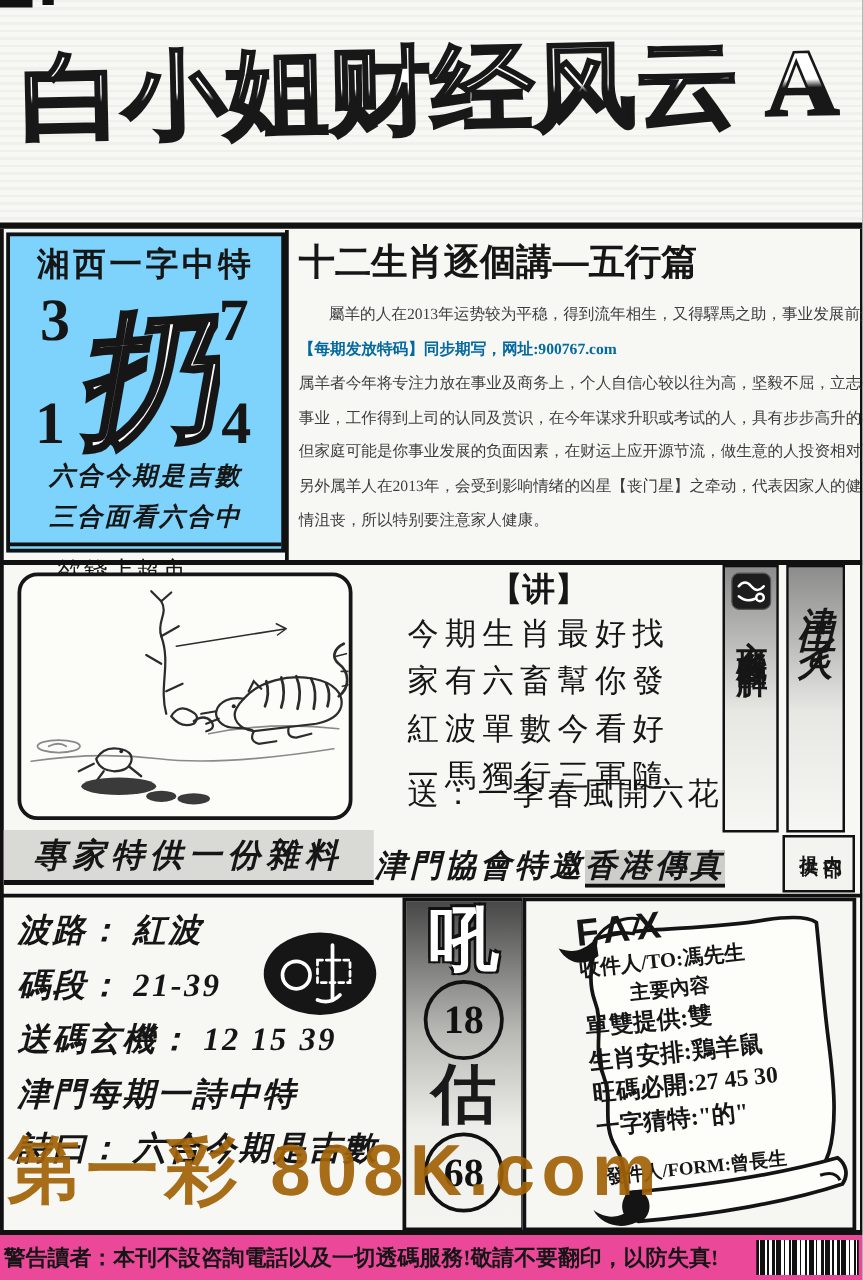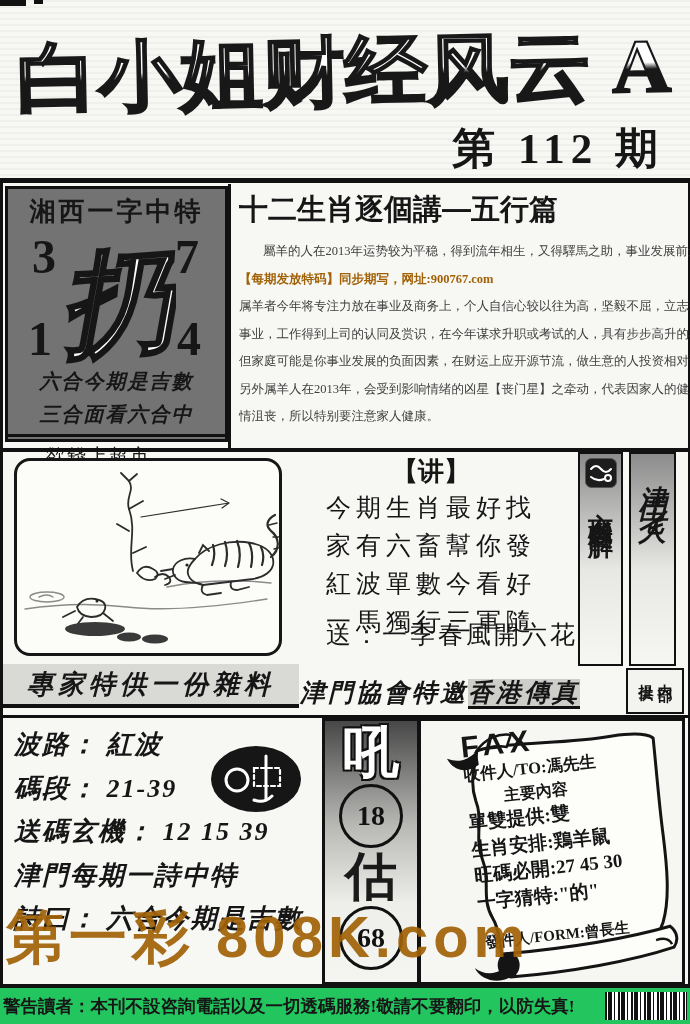--- a/index.html
+++ b/index.html
@@ -19,40 +19,40 @@
   .title-svg { left:0; top:6px; width:690px; height:120px; }
   .title-svg text { font-family:"Liberation Serif","DejaVu Serif",serif; font-weight:bold; }
   .issue { right:26px; top:120px; font-size:43px; font-weight:bold; letter-spacing:6px; white-space:nowrap; }
   .hr1 { left:0; top:178px; width:690px; height:5px; background:#111; }
 
   
   .frame { left:0; top:183px; width:690px; height:803px;
     border-left:3px solid #111; border-right:2px solid #111; pointer-events:none; }
 
   
-  .lbox { left:5px; top:186px; width:223px; height:256px; border:3px solid #111; background:#737373; }
+  .lbox { left:5px; top:186px; width:223px; height:256px; border:3px solid #111; background:#7dd3fc; }
   .lbox-title { text-align:center; margin-top:5px; font-size:26px; font-weight:bold; letter-spacing:3px; }
   .numgrid { position:relative; height:132px; margin-top:2px; }
   .cnum { position:absolute; font-size:48px; font-weight:bold; line-height:1; }
   .n-tl { left:24px; top:2px; } .n-tr { right:26px; top:2px; }
   .n-bl { left:20px; bottom:0; } .n-br { right:24px; bottom:0; }
   .bigchar { position:absolute; left:50px; top:-2px; width:118px; height:138px; }
   .bigchar text { font-family:"Liberation Serif","DejaVu Serif",serif; font-weight:bold; font-style:italic; }
   .lverse { text-align:center; font-size:20px; font-weight:bold; font-style:italic; line-height:29px; letter-spacing:2px; margin-top:4px; }
   .lbox-sep { margin-top:5px; border-top:3px solid #111; }
   .lbox-footer { padding:6px 0 0 38px; font-size:19px; font-weight:normal; letter-spacing:2px; }
 
   
   .zod { left:228px; top:184px; width:462px; height:264px; border-left:3px solid #111; padding:6px 8px 0 8px; }
   .zod-head { display:flex; justify-content:space-between; align-items:baseline;
     font-family:"Liberation Sans","DejaVu Sans",sans-serif; font-weight:bold;gap:41px; }
   .zh1 { font-size:29px; letter-spacing:0px; }
   .zh2 { font-size:34px; letter-spacing:2px; padding-right:4px; }
   .zod-body { margin-top:8px; font-size:12.5px; color:#3e3e3e; line-height:27.5px; white-space:nowrap; }
-  .zod-body .pline.b2 { font-weight:bold; color:#a16207; }
+  .zod-body .pline.b2 { font-weight:bold; color:#0369a1; }
   .pline .indent { display:inline-block; width:24px; }
 
   .hr2 { left:0; top:448px; width:690px; height:4px; background:#111; }
 
   
   .tiger-box { left:14px; top:458px; width:268px; height:198px; border:3px solid #161616; border-radius:16px; background:#fcfcf9; overflow:hidden; }
   .cap-left { left:3px; top:664px; width:296px; height:44px; background:#d9d9d6; border-bottom:4px solid #111;
     display:flex; align-items:center; justify-content:center;
     font-size:26px; font-style:italic; font-weight:bold; letter-spacing:5px; }
   .verse { left:290px; top:452px; width:282px; text-align:center; }
@@ -81,38 +81,38 @@
   .iline { font-size:26px; font-weight:bold; font-style:italic; line-height:43.5px; letter-spacing:2px; white-space:nowrap; }
   .seal { left:210px; top:744px; width:92px; height:70px; }
 
   .gcol { left:322px; top:718px; width:98px; height:267px; border:3px solid #111;
     background:linear-gradient(180deg,#474747,#b8b8b5 40%,#eeeeea 70%,#f4f4f0);
     display:flex; flex-direction:column; align-items:center; }
   .gchar-top { font-size:56px; font-weight:bold; line-height:1.05; color:#fff; margin-top:2px;
     text-shadow:-2px -2px 0 #111, 2px -2px 0 #111, -2px 2px 0 #111, 2px 2px 0 #111; }
   .gcircle { width:64px; height:64px; border:3.5px solid #111; border-radius:50%;
     display:flex; align-items:center; justify-content:center;
-    font-size:28px; font-weight:bold; color:#111; margin-top:2px; background:transparent;
+    font-size:32px; font-weight:bold; color:#111; margin-top:2px; background:transparent;
     font-family:"Liberation Serif","DejaVu Serif",serif; }
   .gchar-bot { font-size:52px; font-weight:bold; line-height:1.05; color:#1a1a1a; margin-top:2px; }
 
   .scrollbox { left:418px; top:718px; width:267px; height:267px; border:3px solid #111; background:#f6f6f2; overflow:hidden; }
   .scroll-svg { position:absolute; left:0; top:0; width:100%; height:100%; }
   .faxtext { position:absolute; left:38px; top:10px; width:200px; transform:rotate(-6deg); transform-origin:left top; }
   .fax-title { font-family:"Liberation Sans","DejaVu Sans",sans-serif; font-weight:bold; font-size:30px; letter-spacing:5px; line-height:1.1; }
   .fline { font-weight:bold; white-space:nowrap; }
   .f0 { font-size:16.5px; line-height:24px; }
   .f1 { font-size:16px; line-height:23px; padding-left:38px; }
   .fm { font-size:19px; line-height:26.5px; }
   .f6 { font-size:15px; line-height:22px; margin-top:16px; padding-left:4px; }
 
   .site { left:6px; top:908px; z-index:6; font-family:"Liberation Sans","DejaVu Sans",sans-serif;
     font-weight:bold; font-size:58px; line-height:1; color:#a16207; letter-spacing:5px; white-space:nowrap; opacity:.92; }
   .hr4 { left:0; top:984px; width:690px; height:4px; background:#111; z-index:2; }
-  .warning { left:0; top:988px; width:690px; height:36px; background:#22c55e; display:flex; align-items:center; z-index:3; }
+  .warning { left:0; top:988px; width:690px; height:36px; background:#ec4899; display:flex; align-items:center; z-index:3; }
   .warn-text { font-size:17.5px; font-weight:bold; letter-spacing:0px; margin-left:3px; white-space:nowrap; }
   .barcode { margin-left:auto; margin-right:3px; width:82px; height:28px;
     background:repeating-linear-gradient(90deg,#111 0 2px,#fff 2px 3px,#111 3px 7px,#fff 7px 9px,#111 9px 10px,#fff 10px 13px); }
 </style>
 </head>
 <body>
 
 <div id="page">
 
   <div class="abs header">
@@ -122,21 +122,20 @@
       <defs>
         <linearGradient id="tg" x1="0" y1="0" x2="0" y2="1">
           <stop offset="0" stop-color="#ffffff"></stop>
             <stop offset="0.46" stop-color="#ffffff"></stop>
           <stop offset="0.54" stop-color="#181818"></stop>
             <stop offset="1" stop-color="#181818"></stop>
         </linearGradient>
       </defs>
       <text x="16" y="92" font-size="76" fill="url(#tg)" stroke="#181818" stroke-width="2" textLength="655" lengthAdjust="spacingAndGlyphs" transform="rotate(-1.2 345 60)">白小姐财经风云 A</text>
     </svg>
-    <div class="abs issue">第 112 期</div>
   </div>
   <div class="abs hr1"></div>
   <div class="abs frame"></div>
 
   <div class="abs lbox">
     <div class="lbox-title">湘西一字中特</div>
     <div class="numgrid">
       <div class="cnum n-tl">3</div>
       <div class="cnum n-tr">7</div>
       <div class="cnum n-bl">1</div>

